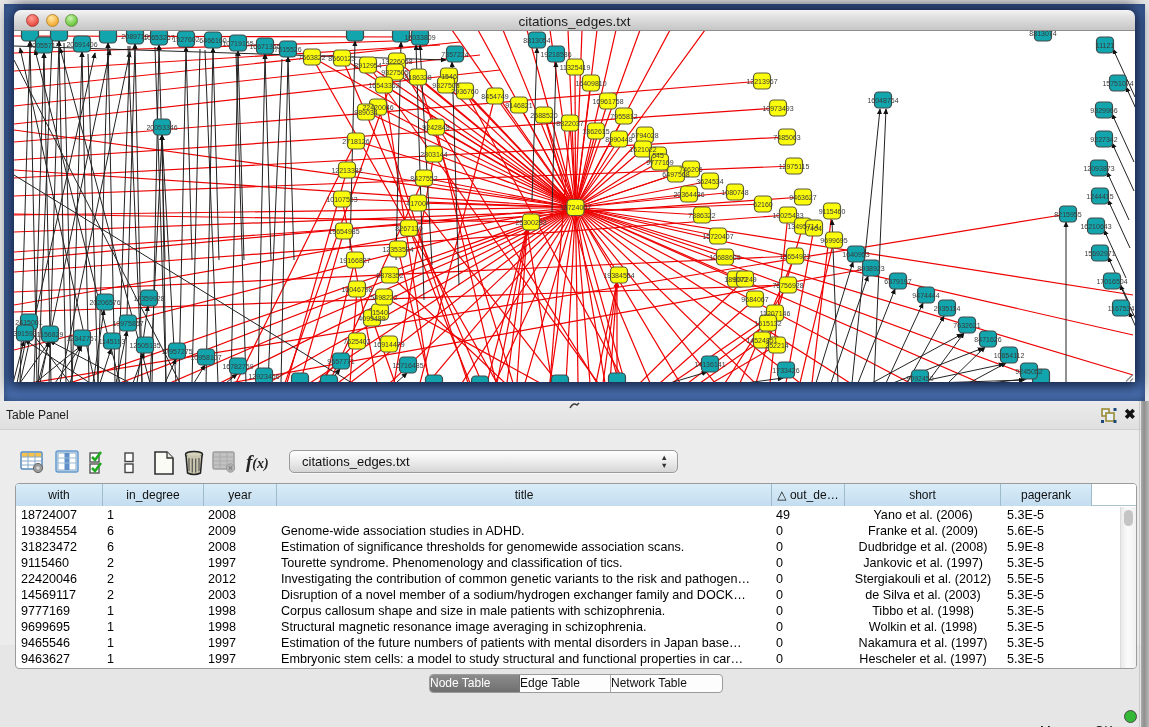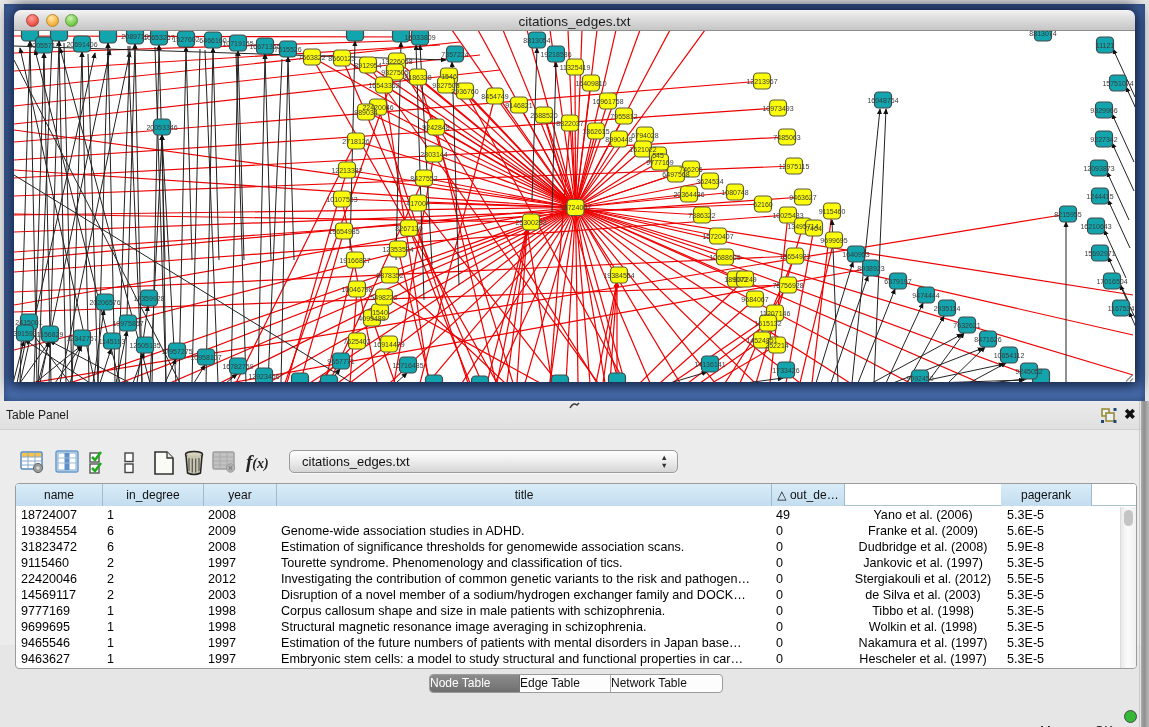--- a/index.html
+++ b/index.html
@@ -681,25 +681,26 @@
  <rect x="1" y="2" width="21" height="17" rx="1.5" fill="#c2c2c2" stroke="#9d9d9d" stroke-width="1.5"></rect>
  <path d="M2 7h19 M2 11h19 M2 15h19 M8 3v16 M15 3v16" stroke="#ababab" stroke-width="1"></path>
  <circle cx="18.5" cy="18" r="4.2" fill="#b5b5b5" stroke="#9a9a9a"></circle>
  <path d="M16.8 16.3l3.4 3.4 M20.2 16.3l-3.4 3.4" stroke="#888" stroke-width="1.3"></path>
 </svg>
 <div class="fx">f<span>(x)</span></div>
 
  <div id="combo">citations_edges.txt<span class="ud">▲<br>▼</span></div>
  <div id="tablebox">
   <div id="thead">
-   <span style="left:0;width:87px">name</span>
+   <span style="left:0;width:87px">with</span>
    <span style="left:87px;width:101px">in_degree</span>
    <span style="left:188px;width:73px">year</span>
    <span style="left:261px;width:495px">title</span>
    <span style="left:756px;width:73px">△ out_de…</span>
+   <span style="left:829px;width:156px">short</span>
    <span style="left:985px;width:91px">pagerank</span>
   </div>
   <div id="tbody">
 <div class="tr">
           <span class="c0">18724007</span>
           <span class="c1">1</span>
           <span class="c2">2008</span>
           <span class="c4">49</span>
           <span class="c5">Yano et al. (2006)</span>
           <span class="c6">5.3E-5</span>

